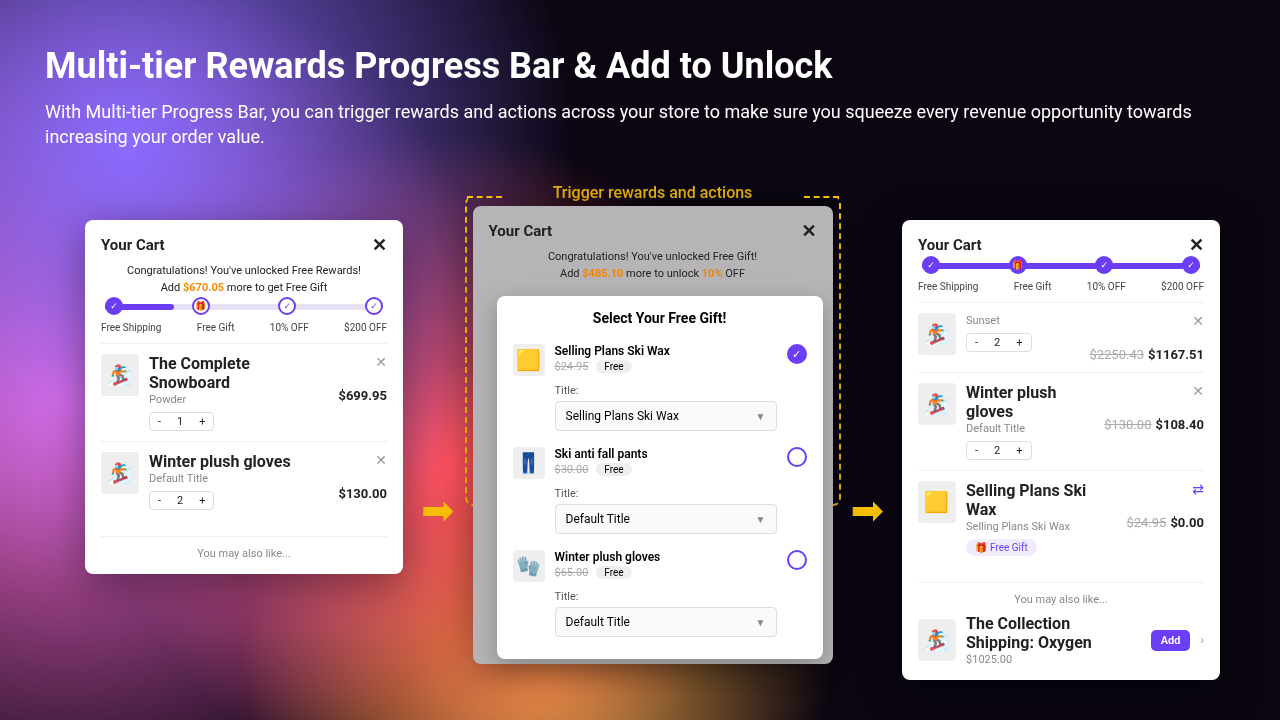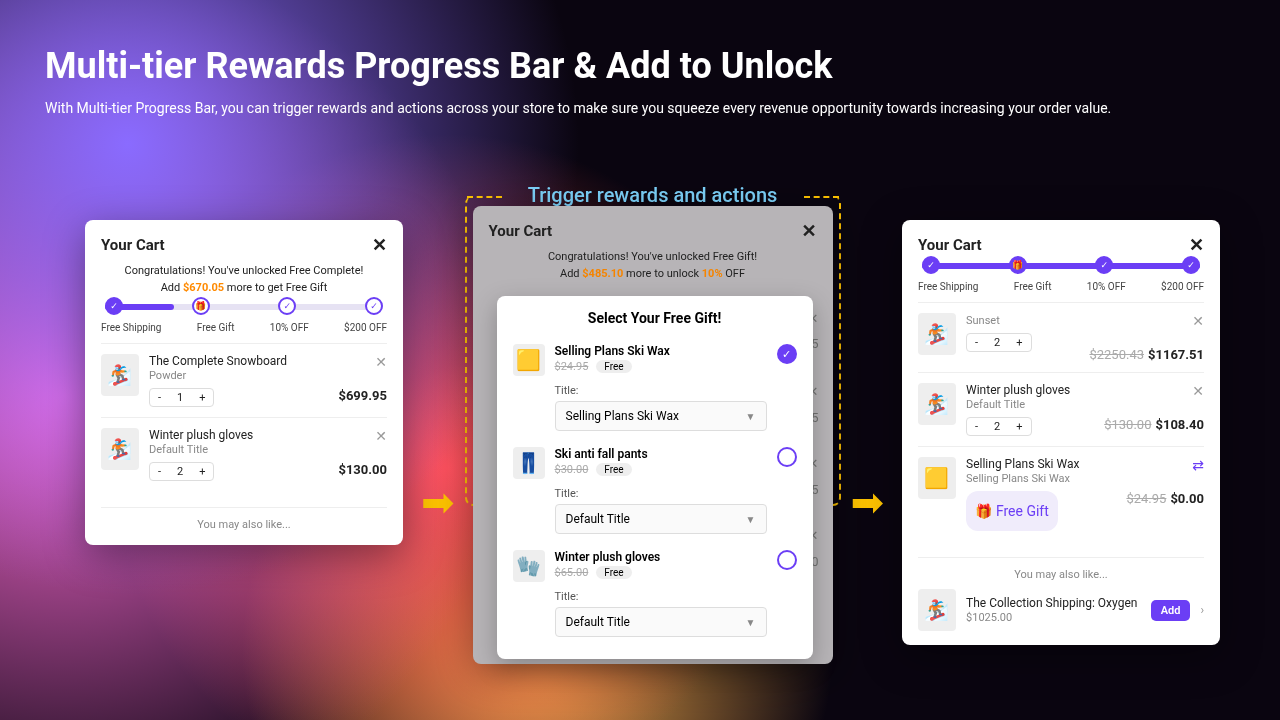--- a/index.html
+++ b/index.html
@@ -5,66 +5,66 @@
 *{box-sizing:border-box;margin:0;padding:0;font-family:-apple-system,BlinkMacSystemFont,"Segoe UI",Roboto,Arial,sans-serif}
 body{width:1280px;height:720px;overflow:hidden;background:#000;position:relative}
 .bg{position:absolute;inset:0;background:
  radial-gradient(circle at 10% 20%, #8a6bff 0%, transparent 35%),
  radial-gradient(circle at 5% 55%, #ff6bd6 0%, transparent 35%),
  radial-gradient(circle at 35% 65%, #ff4d4d 0%, transparent 35%),
  radial-gradient(circle at 42% 90%, #ffb24d 0%, transparent 30%),
  #0a0510}
 .hdr{position:absolute;top:45px;left:45px;right:31px;color:#fff}
 .hdr h1{font-size:36px;font-weight:700;margin-bottom:12px}
-.hdr p{font-size:14px;line-height:1.4;font-weight:400;max-width:1170px}
+.hdr p{font-size:18px;line-height:1.4;font-weight:400;max-width:1170px}
 .panes{position:absolute;top:220px;left:85px;right:60px;display:flex;align-items:flex-start;gap:18px}
 .cart{background:#fff;border-radius:8px;width:330px;box-shadow:0 10px 40px rgba(0,0,0,.4);padding:14px 16px;font-size:12px;color:#222;position:relative}
 .cart h2{font-size:15px;font-weight:700;display:flex;justify-content:space-between;align-items:center;margin-bottom:8px}
 .close{font-size:18px;cursor:pointer;font-weight:700}
 .congrats{text-align:center;font-size:11px;line-height:1.5;margin-bottom:8px}
 .hl{color:#ff8a00;font-weight:700}
 .pbar{position:relative;height:6px;background:#e6e2f3;border-radius:3px;margin:6px 4px 4px}
 .pfill{position:absolute;height:100%;background:#6b3ef5;border-radius:3px;left:0}
 .dots{display:flex;justify-content:space-between;position:absolute;inset:-7px 0 auto 0}
 .dot{width:18px;height:18px;border-radius:50%;background:#fff;border:2px solid #6b3ef5;display:flex;align-items:center;justify-content:center;font-size:9px;color:#6b3ef5}
 .dot.on{background:#6b3ef5;color:#fff}
 .tiers{display:flex;justify-content:space-between;font-size:10px;color:#444;margin:12px 0 10px}
 .item{display:flex;gap:10px;padding:10px 0;border-top:1px solid #eee}
 .thumb{width:38px;height:42px;background:#eee;border-radius:4px;flex-shrink:0;display:flex;align-items:center;justify-content:center;font-size:20px}
 .item-main{flex:1}
-.item-title{font-weight:400;font-size:12px}
+.item-title{font-weight:700;font-size:16px}
 .item-sub{color:#888;font-size:11px;margin-top:1px}
 .qty{display:inline-flex;border:1px solid #ddd;border-radius:4px;margin-top:6px}
 .qty span{padding:2px 8px;font-size:11px;cursor:pointer}
 .righty{text-align:right;display:flex;flex-direction:column;align-items:flex-end;gap:18px}
 .x{color:#999;font-size:14px;cursor:pointer}
 .price{font-weight:700;font-size:13px}
 .strike{color:#aaa;text-decoration:line-through;font-weight:400;margin-right:4px}
 .also{text-align:center;color:#888;font-size:11px;margin-top:16px;border-top:1px solid #eee;padding-top:10px}
 .arrow{color:#ffc400;font-size:40px;align-self:center;margin-top:120px}
 .mid-wrap{position:relative;width:360px;margin-top:-14px}
 .dashed{position:absolute;top:-10px;left:-8px;right:-8px;height:310px;border:2px dashed #ffc400;border-radius:8px;border-top:none}
 .dashed::before{content:"";position:absolute;top:0;left:0;width:35px;border-top:2px dashed #ffc400}
 .dashed::after{content:"";position:absolute;top:0;right:0;width:35px;border-top:2px dashed #ffc400}
-.dashed-label{position:absolute;top:-23px;left:0;right:0;text-align:center;color:#7dd3fc;font-size:20px;font-weight:500}
+.dashed-label{position:absolute;top:-23px;left:0;right:0;text-align:center;color:#eab308;font-size:16px;font-weight:500}
 .mid-cart{background:#bfbcbf;filter:brightness(.96)}
-.popup{position:absolute;top:90px;left:24px;right:20px;background:#fff;border-radius:8px;box-shadow:0 8px 24px rgba(0,0,0,.25);padding:14px 16px;font-size:12px}
+.popup{position:absolute;top:90px;left:24px;right:10px;background:#fff;border-radius:8px;box-shadow:0 8px 24px rgba(0,0,0,.25);padding:14px 16px;font-size:12px}
 .popup h3{font-size:14px;font-weight:700;text-align:center;margin-bottom:10px}
 .gift{display:flex;gap:10px;align-items:flex-start;padding:8px 0}
 .gift .thumb{width:32px;height:32px}
 .gift-main{flex:1}
 .gift-title{font-weight:600;font-size:12px}
 .gift-price{font-size:11px;margin-top:2px}
 .pill{background:#eee;border-radius:10px;padding:1px 8px;font-size:10px;margin-left:4px}
 .radio{width:20px;height:20px;border-radius:50%;border:2px solid #6b3ef5;flex-shrink:0}
 .radio.on{background:#6b3ef5;display:flex;align-items:center;justify-content:center;color:#fff;font-size:11px}
 .sel-label{font-size:11px;color:#555;margin-top:11px}
 .sel{border:1px solid #ddd;border-radius:4px;padding:7px 10px;margin-top:4px;display:flex;justify-content:space-between;align-items:center;background:#fafafa}
 .chev{font-size:10px;color:#888}
-.badge{background:#f0ecfb;border-radius:12px;padding:12px 9px;font-size:14px;color:#6b3ef5;display:inline-flex;align-items:center;gap:3px;margin-top:6px}
+.badge{background:#f0ecfb;border-radius:12px;padding:3px 9px;font-size:10px;color:#6b3ef5;display:inline-flex;align-items:center;gap:3px;margin-top:6px}
 .swap{color:#6b3ef5;font-size:14px}
 .upsell{display:flex;gap:10px;align-items:center;padding-top:8px}
 .addbtn{background:#6b3ef5;color:#fff;border-radius:5px;padding:4px 10px;font-size:11px;font-weight:600}
 .bg-x{position:absolute;right:14px;color:#777;font-size:13px}
 </style>
 </head>
 <body>
 
 <div class="bg"></div>
 <div class="hdr">
@@ -73,21 +73,21 @@
 </div>
 
 <div class="panes">
 
  <div class="cart">
   <h2>
         <span>Your Cart</span>
         <span class="close">✕</span>
       </h2>
   <div class="congrats">
-   <div>Congratulations! You've unlocked Free Complete!</div>
+   <div>Congratulations! You've unlocked Free Rewards!</div>
    <div><span>Add </span><span class="hl">$670.05</span><span> more to get Free Gift</span></div>
   </div>
   <div class="pbar">
    <div class="pfill" id="fill1" style="width: 25%;"></div>
    <div class="dots" id="dots1">
           <div class="dot on">✓</div>
           <div class="dot">🎁</div>
           <div class="dot">✓</div>
           <div class="dot">✓</div>
         </div>

